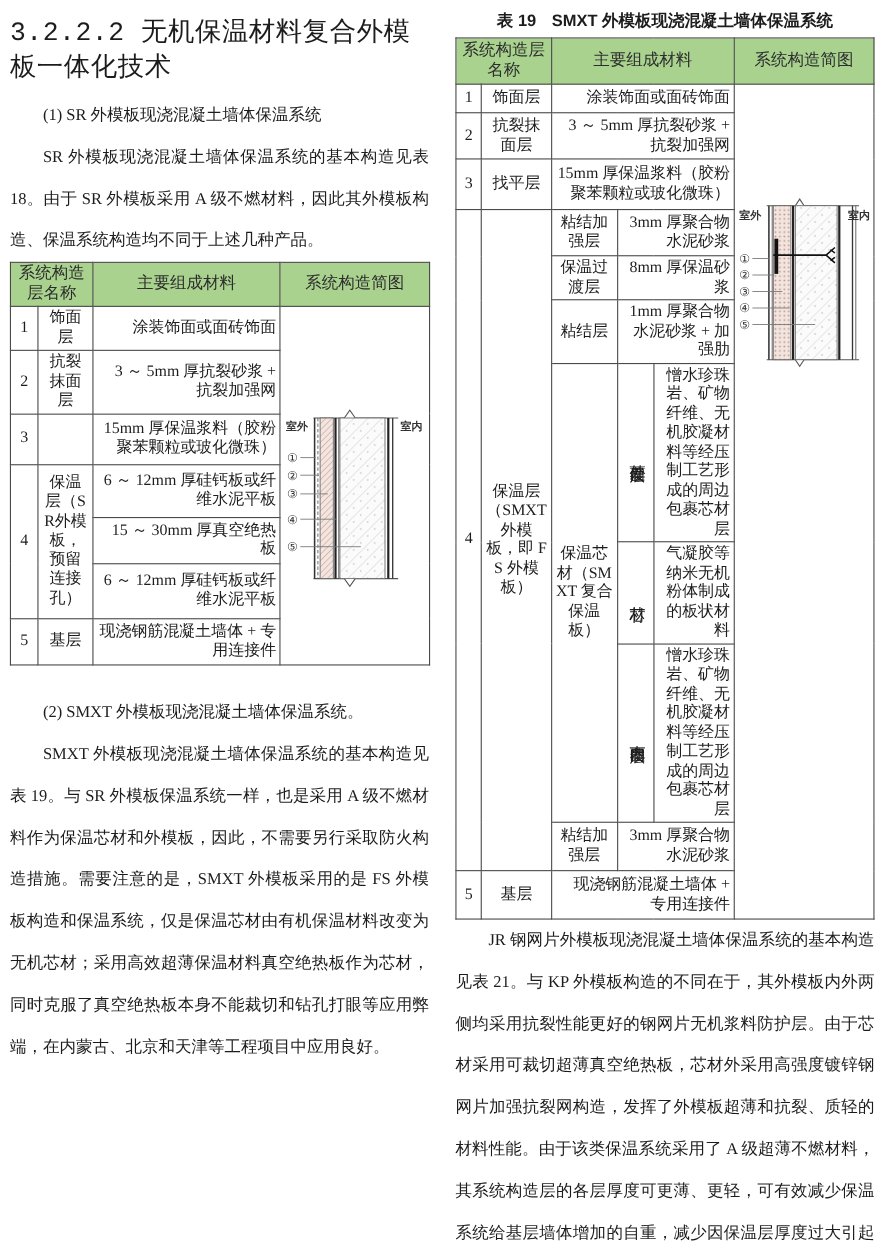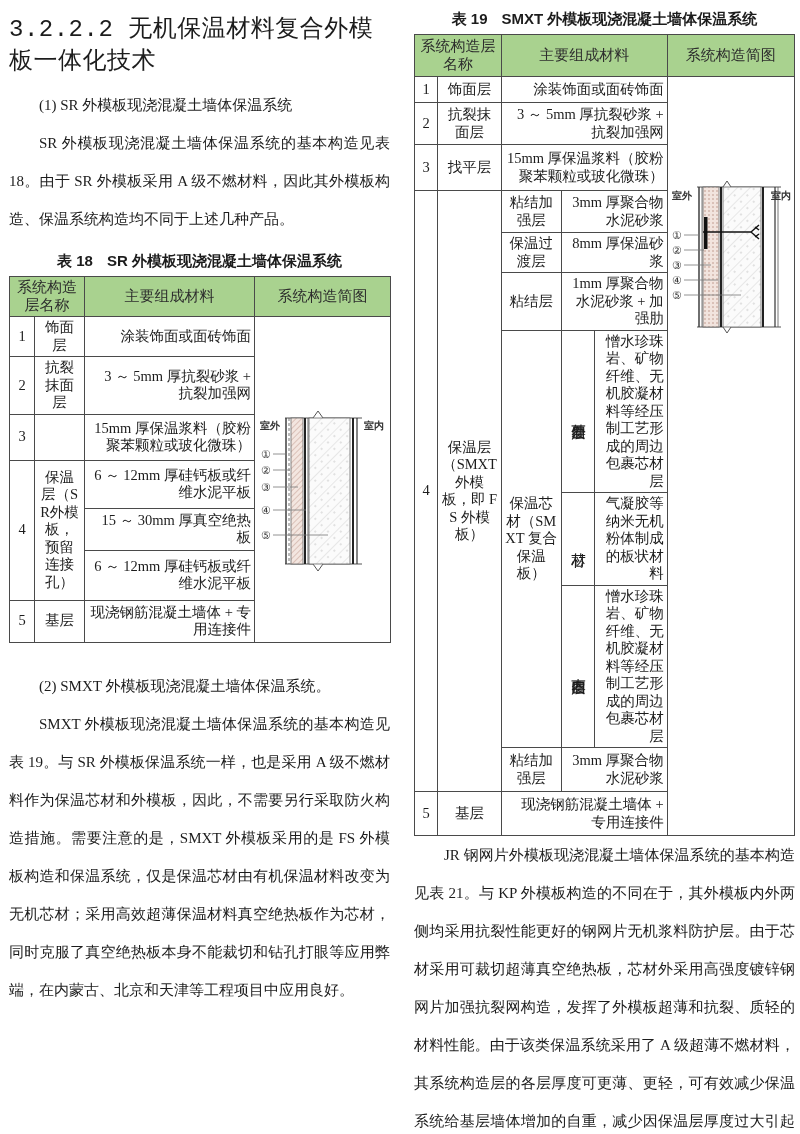--- a/index.html
+++ b/index.html
@@ -72,23 +72,20 @@
 </head>
 <body>
 
 <div class="page">
 
   <div class="col">
     <div class="heading">3.2.2.2 无机保温材料复合外模板一体化技术</div>
     <p class="body">(1) SR 外模板现浇混凝土墙体保温系统</p>
     <p class="body">SR 外模板现浇混凝土墙体保温系统的基本构造见表 18。由于 SR 外模板采用 A 级不燃材料，因此其外模板构造、保温系统构造均不同于上述几种产品。</p>
 
-    <div class="tbl-title">
-      <span>表 18</span><span class="gap"></span><span>SR 外模板现浇混凝土墙体保温系统</span>
-    </div>
 
     <table id="t18">
       <colgroup>
           <col style="width:25px">
           <col style="width:50px">
           <col style="width:170px">
           <col style="width:136px">
         </colgroup>
       <tbody>
           <tr class="hdr">

